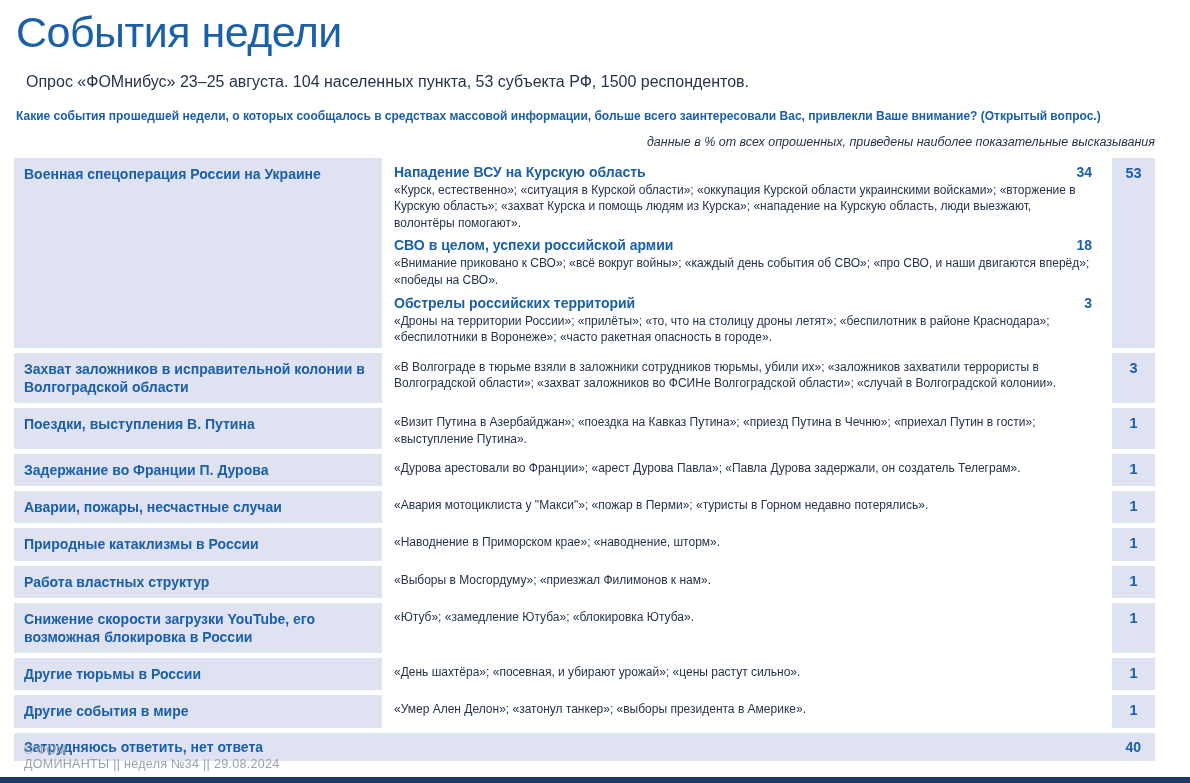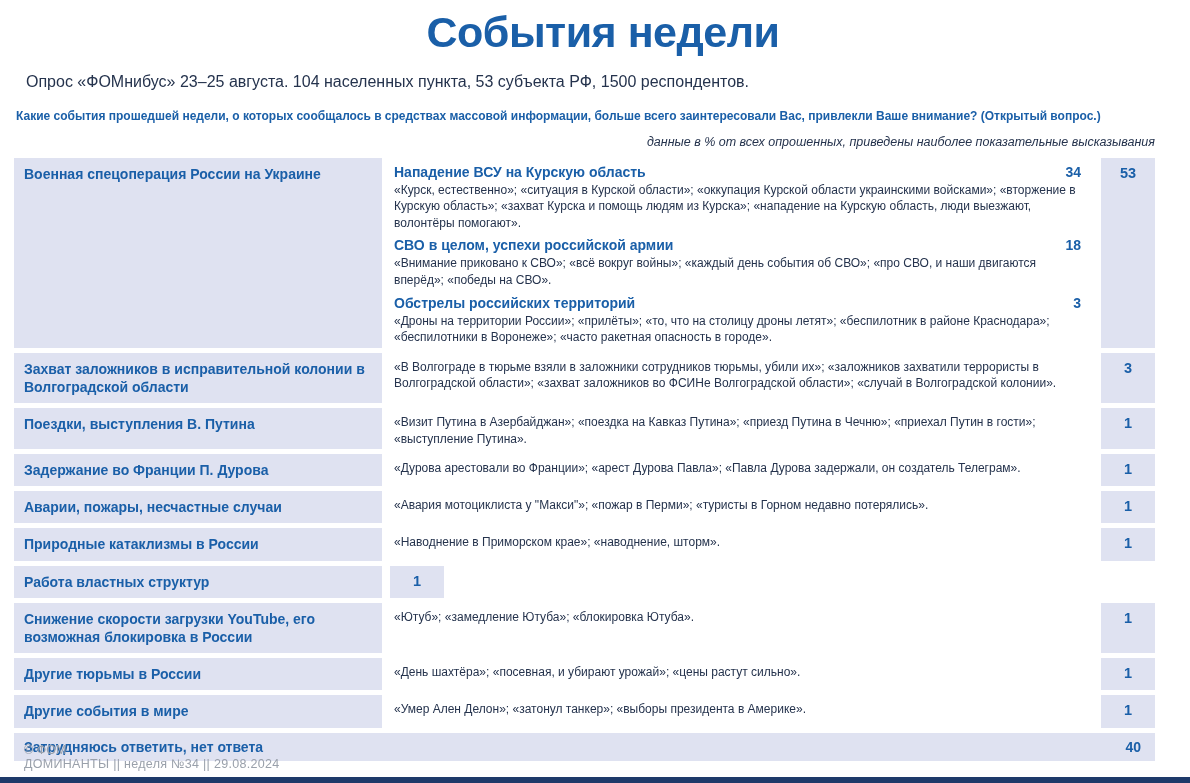--- a/index.html
+++ b/index.html
@@ -14,24 +14,23 @@
   body{
     font-family:"Liberation Sans", sans-serif;
     background:#ffffff;
     position:relative;
     overflow:hidden;
   }
   .page{position:absolute;inset:0;}
   .title{
     color:var(--blue);
     font-size:43px;
-    font-weight:bold;
+    font-weight:normal;
     letter-spacing:-0.5px;
     margin:8px 0 0 16px;
-    text-align:center;
   }
   .subtitle{
     margin:16px 0 0 26px;
     font-size:16px;
     color:var(--dark);
   }
   .question{
     margin:17px 35px 0 16px;
     color:var(--blue);
     font-weight:bold;
@@ -79,21 +78,21 @@
     display:flex;
     justify-content:space-between;
     align-items:baseline;
     color:var(--blue);
     font-weight:bold;
     font-size:14px;
     padding-top:6px;
   }
   .mid .sub .quote{padding-top:2px;}
   .tot{
-    width:54px;
+    width:43px;
     flex-shrink:0;
     margin-left:8px;
     background:var(--rowbg);
     color:var(--blue);
     font-weight:bold;
     font-size:14.5px;
     text-align:center;
     padding-top:7px;
   }
   .row-final{
@@ -199,20 +198,23 @@
     <div class="row">
       <div class="cat">Природные катаклизмы в России</div>
       <div class="mid">
         <p class="quote">«Наводнение в Приморском крае»; «наводнение, шторм».</p>
       </div>
       <div class="tot">1</div>
     </div>
 
     <div class="row">
       <div class="cat">Работа властных структур</div>
+      <div class="mid">
+        <p class="quote">«Выборы в Мосгордуму»; «приезжал Филимонов к нам».</p>
+      </div>
       <div class="tot">1</div>
     </div>
 
     <div class="row">
       <div class="cat">Снижение скорости загрузки YouTube, его возможная блокировка в России</div>
       <div class="mid">
         <p class="quote">«Ютуб»; «замедление Ютуба»; «блокировка Ютуба».</p>
       </div>
       <div class="tot">1</div>
     </div>

